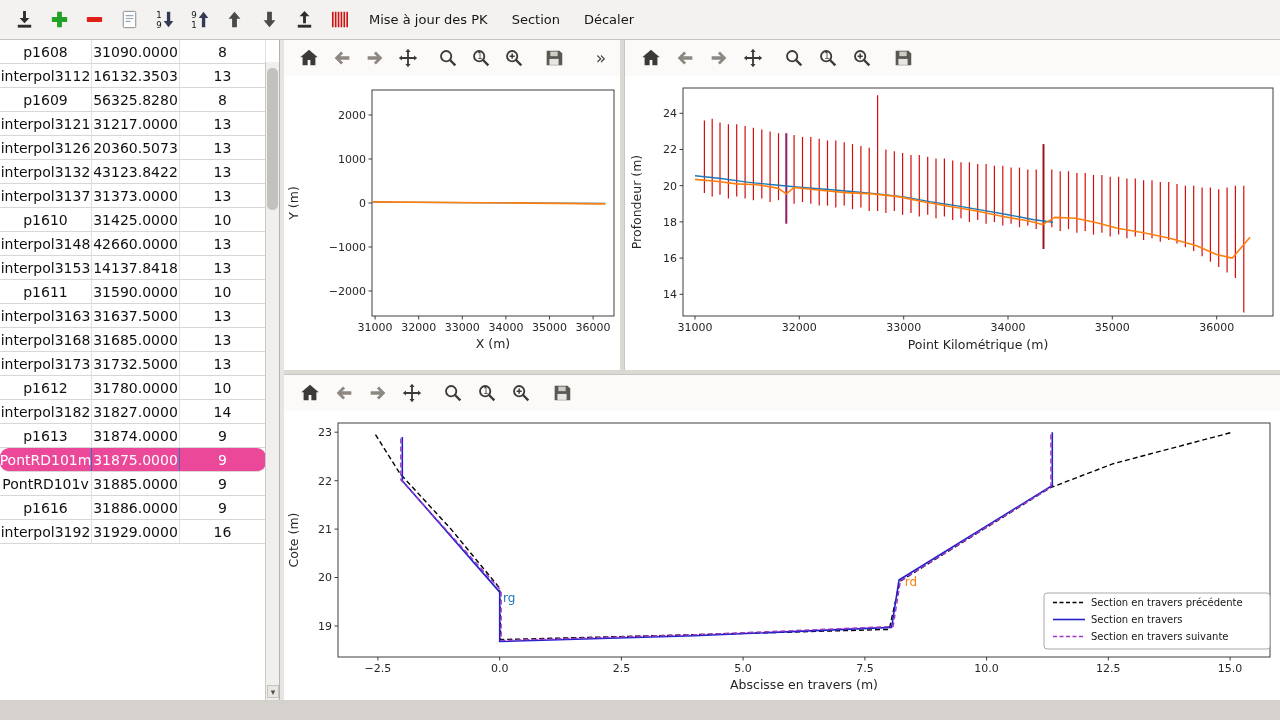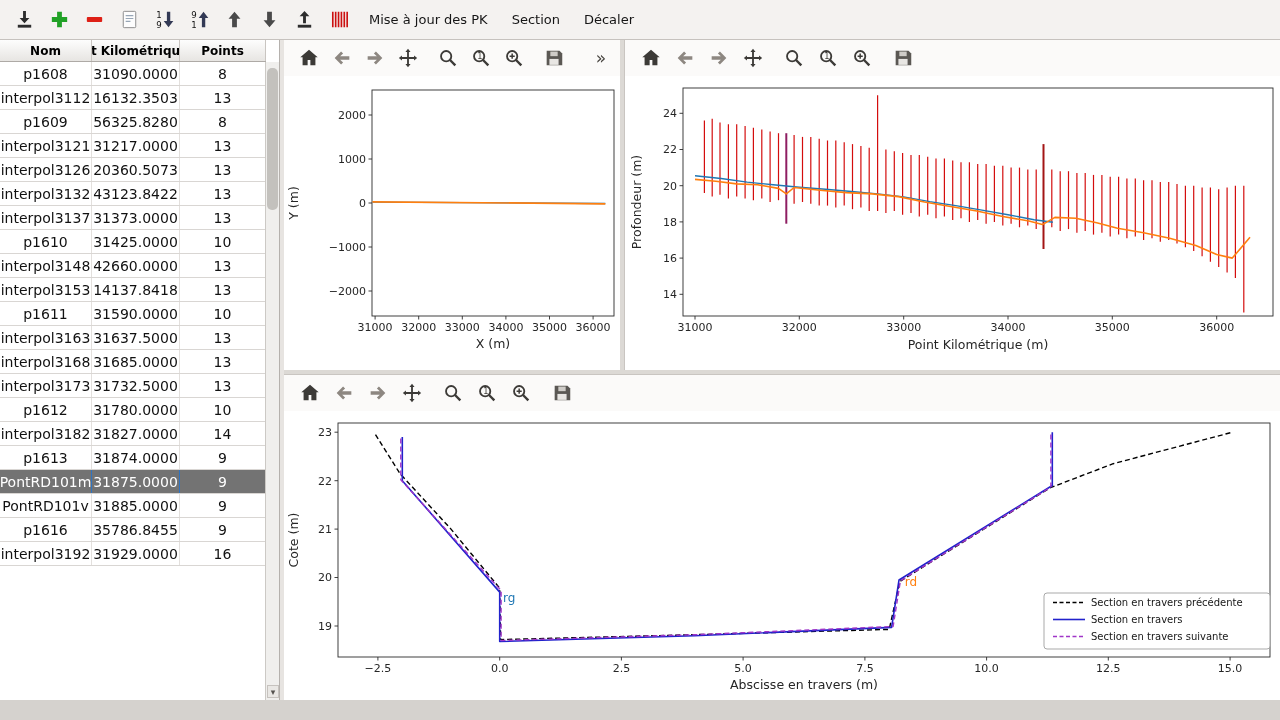--- a/index.html
+++ b/index.html
@@ -21,21 +21,21 @@
     background:#ffffff; border-right:1px solid #b5b1ad; }
   .tbl-header { display:flex; height:22px; background:linear-gradient(#fdfdfd,#e7e5e2);
     border-bottom:1px solid #aeaaa6; font-weight:bold; font-size:12px; width:266px; }
   .th { display:flex; align-items:center; justify-content:center;
     border-right:1px solid #c9c5c1; overflow:hidden; white-space:nowrap; }
   .col-nom { width:92px; } .col-pk { width:88px; } .col-points { width:86px; }
   .tbl-body { width:266px; }
   .tr { display:flex; height:24px; border-bottom:1px solid #d9d6d3; font-size:14px; background:#fff; color:#111; }
   .td { display:flex; align-items:center; justify-content:center;
     border-right:1px solid #e3e0dd; overflow:hidden; white-space:nowrap; }
-  .tr.selected { background:#737373; color:#ffffff; }
+  .tr.selected { background:#ec4899; color:#ffffff;border-radius:9px; }
   .tr.selected .td { border-right-color:#2f73c0; }
   .vscroll { position:absolute; right:0; top:22px; bottom:0; width:14px;
     background:#f0efed; border-left:1px solid #ccc9c5; }
   .vthumb { position:absolute; left:1px; top:6px; width:11px; height:142px;
     background:#c3c1bd; border-radius:5px; }
   .varrow { position:absolute; left:1px; bottom:2px; width:12px; height:13px;
     font-size:9px; color:#55524e; display:flex; align-items:center; justify-content:center;
     background:#e9e7e4; border:1px solid #c6c2be; cursor:pointer; }
 
   
@@ -123,25 +123,20 @@
             <path d="M5 4v16M8 4v16M11 4v16M14 4v16M17 4v16M20 4v16"></path>
           </g>
         </svg>
       </span>
       <span class="tb-btn">Mise à jour des PK</span>
       <span class="tb-btn">Section</span>
       <span class="tb-btn">Décaler</span>
     </div>
 
   <div id="table-panel">
-    <div class="tbl-header">
-        <div class="th col-nom">Nom</div>
-        <div class="th col-pk">t Kilométriqu</div>
-        <div class="th col-points">Points</div>
-      </div>
     <div class="tbl-body">
         <div class="tr">
           <div class="td col-nom">p1608</div>
           <div class="td col-pk">31090.0000</div>
           <div class="td col-points">8</div>
         </div>
         <div class="tr">
           <div class="td col-nom">interpol3112</div>
           <div class="td col-pk">16132.3503</div>
           <div class="td col-points">13</div>
@@ -226,21 +221,21 @@
           <div class="td col-pk">31875.0000</div>
           <div class="td col-points">9</div>
         </div>
         <div class="tr">
           <div class="td col-nom">PontRD101v</div>
           <div class="td col-pk">31885.0000</div>
           <div class="td col-points">9</div>
         </div>
         <div class="tr">
           <div class="td col-nom">p1616</div>
-          <div class="td col-pk">35786.8455</div>
+          <div class="td col-pk">31886.0000</div>
           <div class="td col-points">9</div>
         </div>
         <div class="tr">
           <div class="td col-nom">interpol3192</div>
           <div class="td col-pk">31929.0000</div>
           <div class="td col-points">16</div>
         </div>
       </div>
     <div class="vscroll">
       <div class="vthumb"></div>

